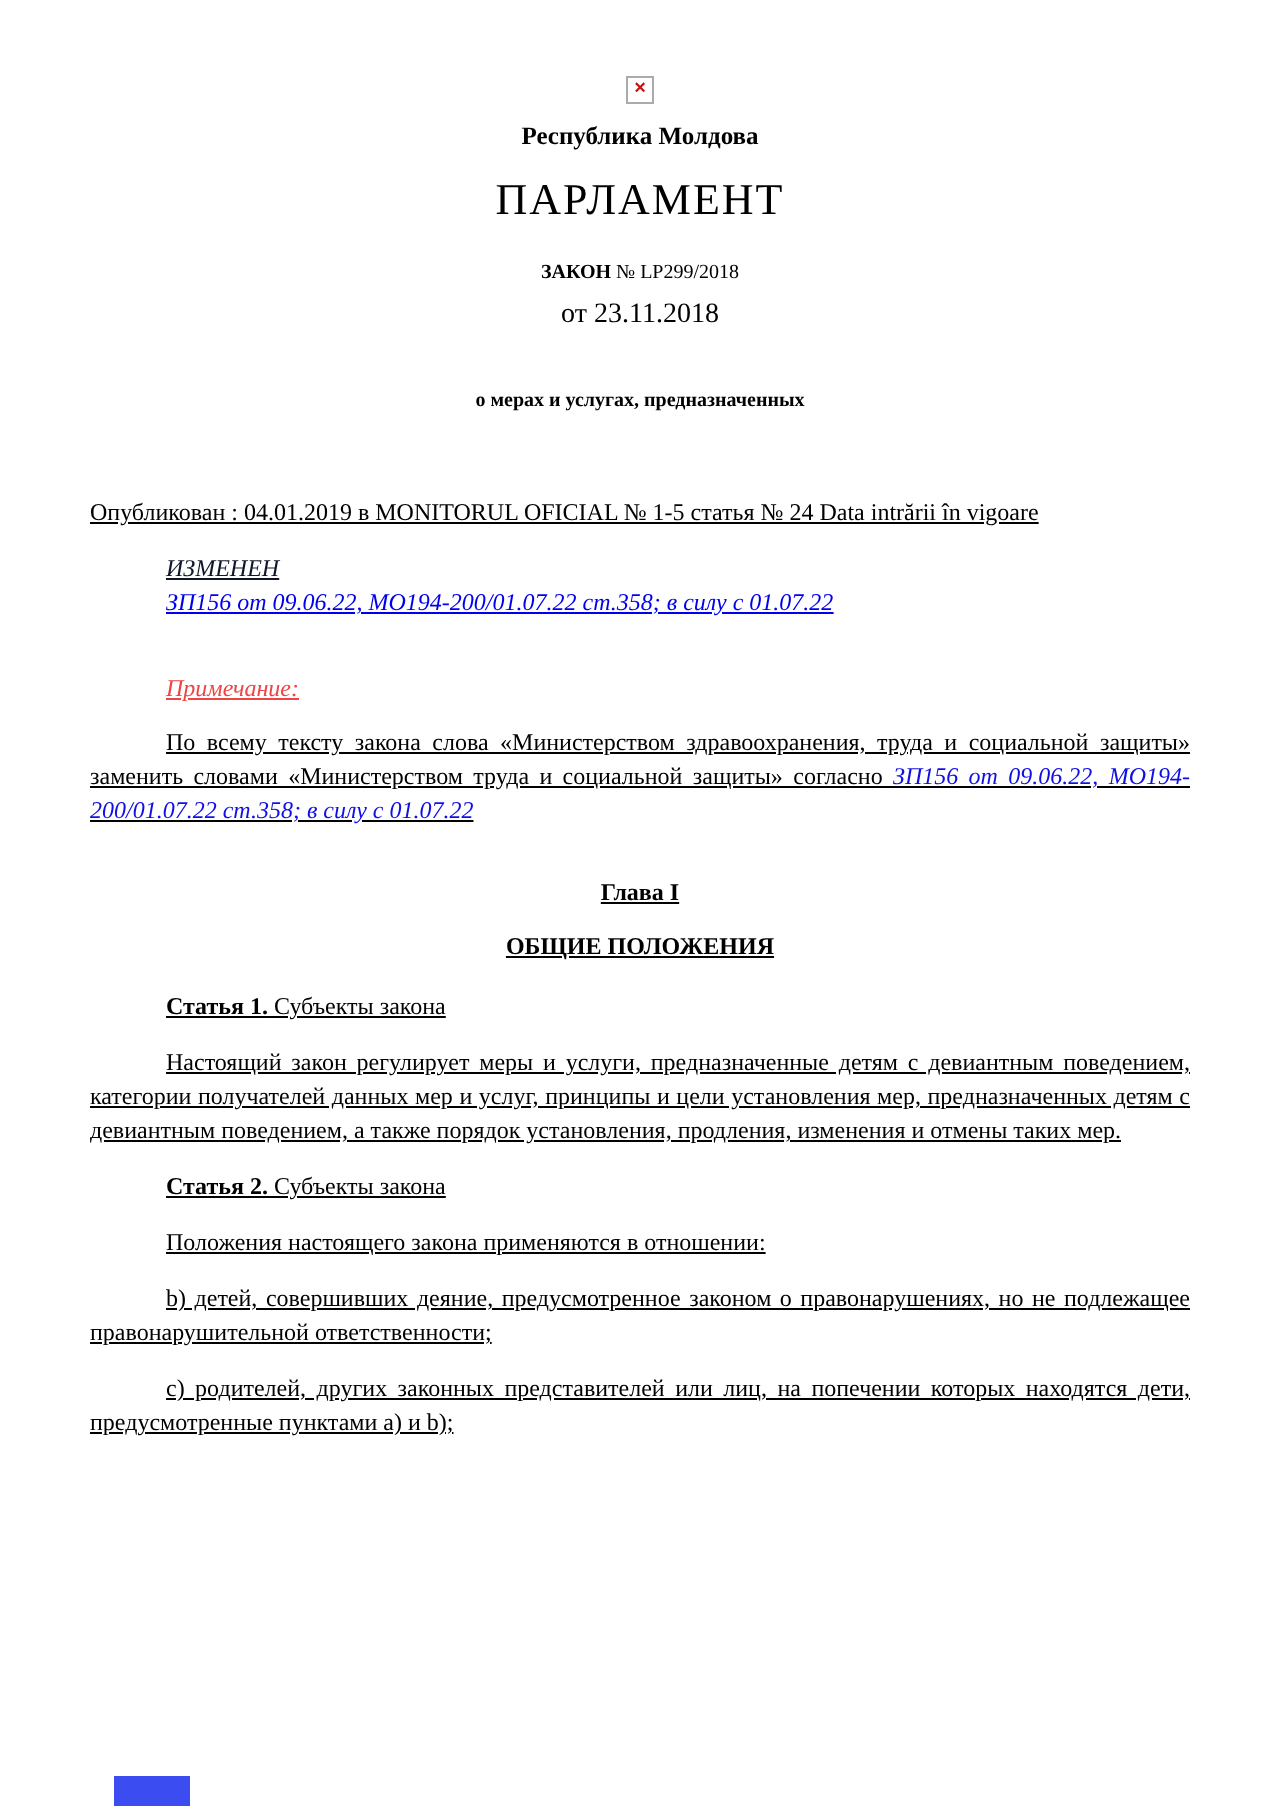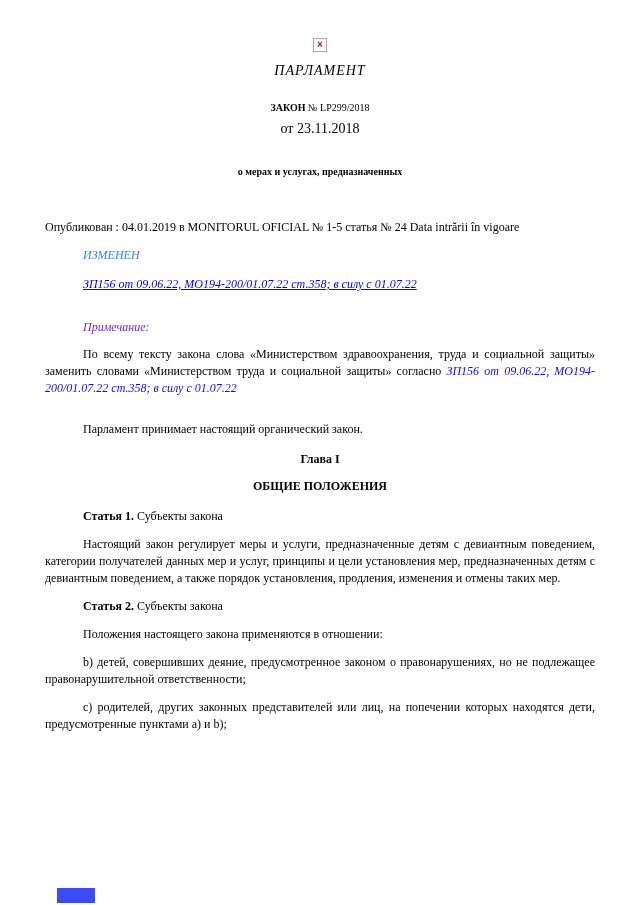--- a/index.html
+++ b/index.html
@@ -24,33 +24,33 @@
     border:1px solid #ababab;
     font-family:"Liberation Sans", sans-serif;
     font-size:10px; line-height:12px;
     font-weight:bold;
     color:#cc1111;
     text-align:center;
     vertical-align:top;
   }
 
   .country    { font-size:12.5px; line-height:16px; margin-bottom:13px; }
-  .parliament { font-size:14px; line-height:22px; letter-spacing:1px; margin-bottom:17px;font-style:italic; }
+  .parliament { font-size:22px; line-height:22px; letter-spacing:1px; margin-bottom:17px; }
   .law-line   { font-size:10px; line-height:18px; margin-bottom:3px; }
   .law-date   { font-size:14px; line-height:18px; margin-bottom:22px; }
   .law-title  { font-size:10px; line-height:23px; margin-bottom:36px; }
 
-  p { margin:0 0 11px 0; line-height:17px; }
+  p { margin:0 0 11px 0; line-height:17px;text-decoration:underline; }
 
   .pub        { margin-bottom:11px; }
   .indent38   { margin-left:38px; }
-  .amended    { color:#3b82f6; font-style:italic; margin-bottom:12px; }
+  .amended    { color:#0f172a; font-style:italic; margin-bottom:0; }
   .amend-link { margin-bottom:26px; }
   .amend-link a { color:#0000ee; font-style:italic; text-decoration:underline; cursor:pointer; }
-  .note-label { color:#6d28d9; font-style:italic; margin-bottom:10px; }
+  .note-label { color:#ef4444; font-style:italic; margin-bottom:10px; }
 
   .para { text-indent:38px; }
   .just { text-align:justify; }
   .note-para { margin-bottom:24px; }
   .ref  { color:#0f0fe6; font-style:italic; }
 
   .enactment     { margin-bottom:13px; }
   .chapter       { font-weight:bold; margin-bottom:10px; }
   .chapter-title { font-weight:bold; margin-bottom:13px; }
 
@@ -63,20 +63,21 @@
 </style>
 </head>
 <body>
 
 <div class="page">
 
   <div class="icon-row">
     <span class="broken-img">×</span>
   </div>
 
+  <div class="center country bold">Республика Молдова</div>
 
   <div class="center parliament">ПАРЛАМЕНТ</div>
 
   <div class="center law-line">
     <span class="bold">ЗАКОН</span><span> № LP299/2018</span>
   </div>
 
   <div class="center law-date">от 23.11.2018</div>
 
   <div class="center law-title bold">
@@ -90,21 +91,20 @@
   <p class="amend-link indent38">
     <a>ЗП156 от 09.06.22, МО194-200/01.07.22 ст.358; в силу с 01.07.22</a>
   </p>
 
   <p class="note-label indent38">Примечание:</p>
 
   <p class="para just note-para">
     <span>По всему тексту закона слова «Министерством здравоохранения, труда и социальной защиты» заменить словами «Министерством труда и социальной защиты» согласно </span><span class="ref">ЗП156 от 09.06.22, МО194-200/01.07.22 ст.358; в силу с 01.07.22</span>
   </p>
 
-  <p class="para enactment">Парламент принимает настоящий органический закон.</p>
 
   <p class="center chapter">Глава I</p>
 
   <p class="center chapter-title">ОБЩИЕ ПОЛОЖЕНИЯ</p>
 
   <p class="para">
     <span class="bold">Статья 1.</span><span> Субъекты закона</span>
   </p>
 
   <p class="para just">Настоящий закон регулирует меры и услуги, предназначенные детям с девиантным поведением, категории получателей данных мер и услуг, принципы и цели установления мер, предназначенных детям с девиантным поведением, а также порядок установления, продления, изменения и отмены таких мер.</p>

